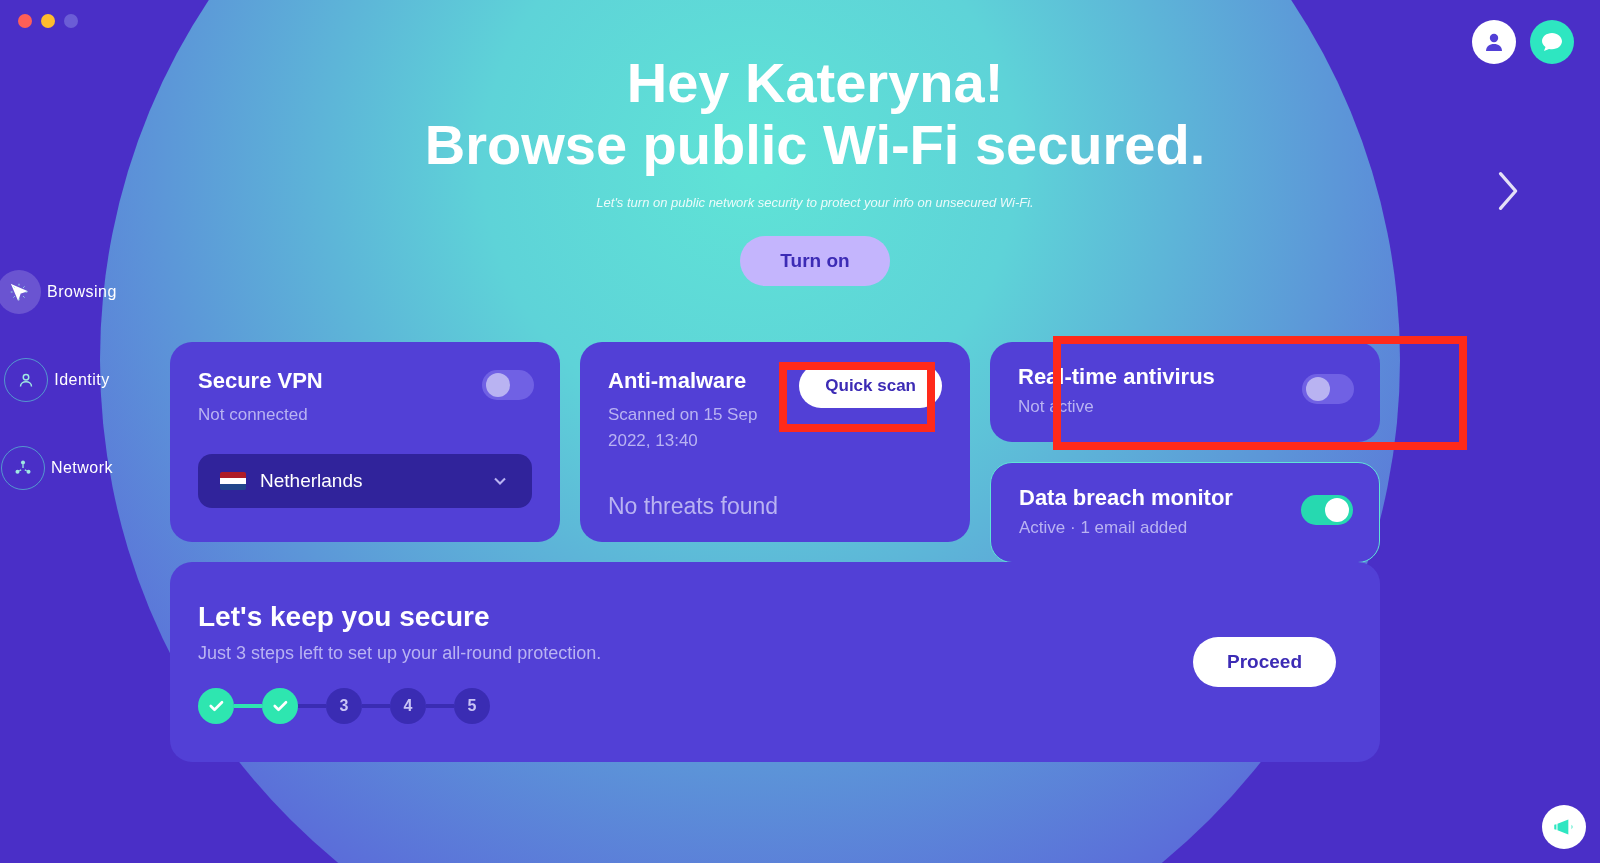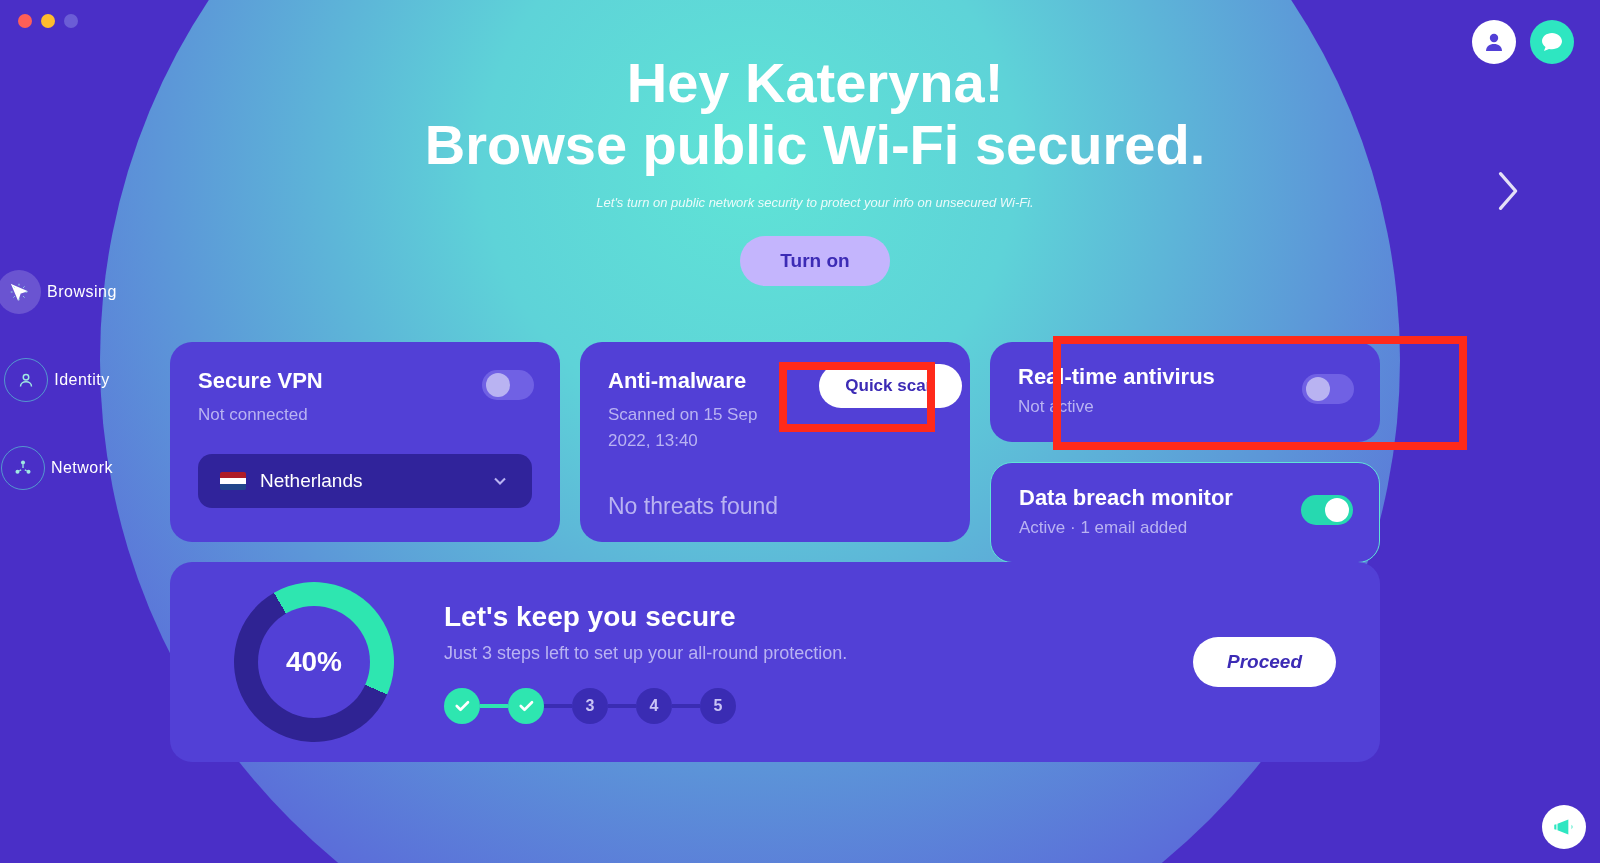--- a/index.html
+++ b/index.html
@@ -74,21 +74,21 @@
   .toggle.on .knob { right: 4px; }
 
   
   .dropdown { margin-top: 26px; background: #30239b; border-radius: 14px; padding: 16px 22px; display: flex; align-items: center; gap: 14px; justify-content: space-between; }
   .dropdown .flag { width: 26px; height: 18px; border-radius: 2px; background: linear-gradient(#AE1C28 33%, #fff 33% 66%, #21468B 66%); }
   .dropdown .dd-label { font-size: 19px; flex: 1; }
   .dropdown svg { width: 20px; height: 20px; stroke: #b9b3f2; }
 
   
   .pill-btn { background: #fff; color: #3c2bb5; font-weight: 700; border-radius: 40px; padding: 12px 26px; font-size: 17px; }
-  .card-mw .pill-btn { position: absolute; top: 22px; right: 8px; }
+  .card-mw .pill-btn { position: absolute; top: 22px; right: 28px; }
 
   .mw-note { margin-top: 40px; font-size: 23px; color: #b9b3f2; }
 
   
   .red-box { position: absolute; border: 8px solid #ff2a1a; z-index: 4; pointer-events: none; }
   .red1 { left: 779px; top: 362px; width: 156px; height: 70px; }
   .red2 { right: 133px; top: 336px; width: 414px; height: 114px; }
 
   
   .donut { width: 160px; height: 160px; position: relative; margin-left: 36px; }
@@ -100,21 +100,21 @@
   .secure-text { flex: 1; }
   .secure-text h2 { font-size: 28px; font-weight: 600; }
   .secure-text .ss { font-size: 18px; color: #b9b3f2; margin-top: 10px; }
   .steps { display: flex; align-items: center; gap: 0; margin-top: 24px; }
   .step { width: 36px; height: 36px; border-radius: 50%; display: flex; align-items: center; justify-content: center; font-size: 16px; font-weight: 600; }
   .step.done { background: #2ee6b0; color: #fff; }
   .step.todo { background: #3a2cb3; color: #c9c4f5; }
   .connector { width: 28px; height: 4px; background: #3a2cb3; }
   .connector.done { background: #2ee6b0; }
 
-  .proceed { background: #fff; color: #3c2bb5; font-weight: 700; border-radius: 40px; padding: 14px 34px; font-size: 19px; margin-right: 16px; font-style: italic; }
+  .proceed { background: #fff; color: #3c2bb5; font-weight: 700; border-radius: 40px; padding: 14px 34px; font-size: 19px; margin-right: 16px; }
 </style>
 </head>
 <body>
 
 <div class="bg-circle"></div>
 
 <div class="traffic">
   <div class="tl-dot tl-red"></div>
   <div class="tl-dot tl-yellow"></div>
   <div class="tl-dot tl-gray"></div>
@@ -227,25 +227,20 @@
     <div class="card card-db-outer">
       <div class="card-title">Data breach monitor</div>
       <div class="card-sub" style="margin-top:4px">Active · 1 email added</div>
       <div class="toggle on" style="top:32px">
           <div class="knob"></div>
         </div>
     </div>
   </div>
 
   <div class="card card-secure">
-    <div class="donut">
-      <div class="bg donut-rotate"></div>
-      <div class="hole"></div>
-      <div class="pct">40%</div>
-    </div>
     <div class="secure-text">
       <h2>Let's keep you secure</h2>
       <div class="ss">Just 3 steps left to set up your all-round protection.</div>
       <div class="steps">
         <div class="step done">
           <svg width="18" height="18" viewBox="0 0 24 24" fill="none" stroke="#fff" stroke-width="3.5" stroke-linecap="round" stroke-linejoin="round">
               <path d="M5 12l5 5L20 7"></path>
             </svg>
         </div>
         <div class="connector done"></div>

